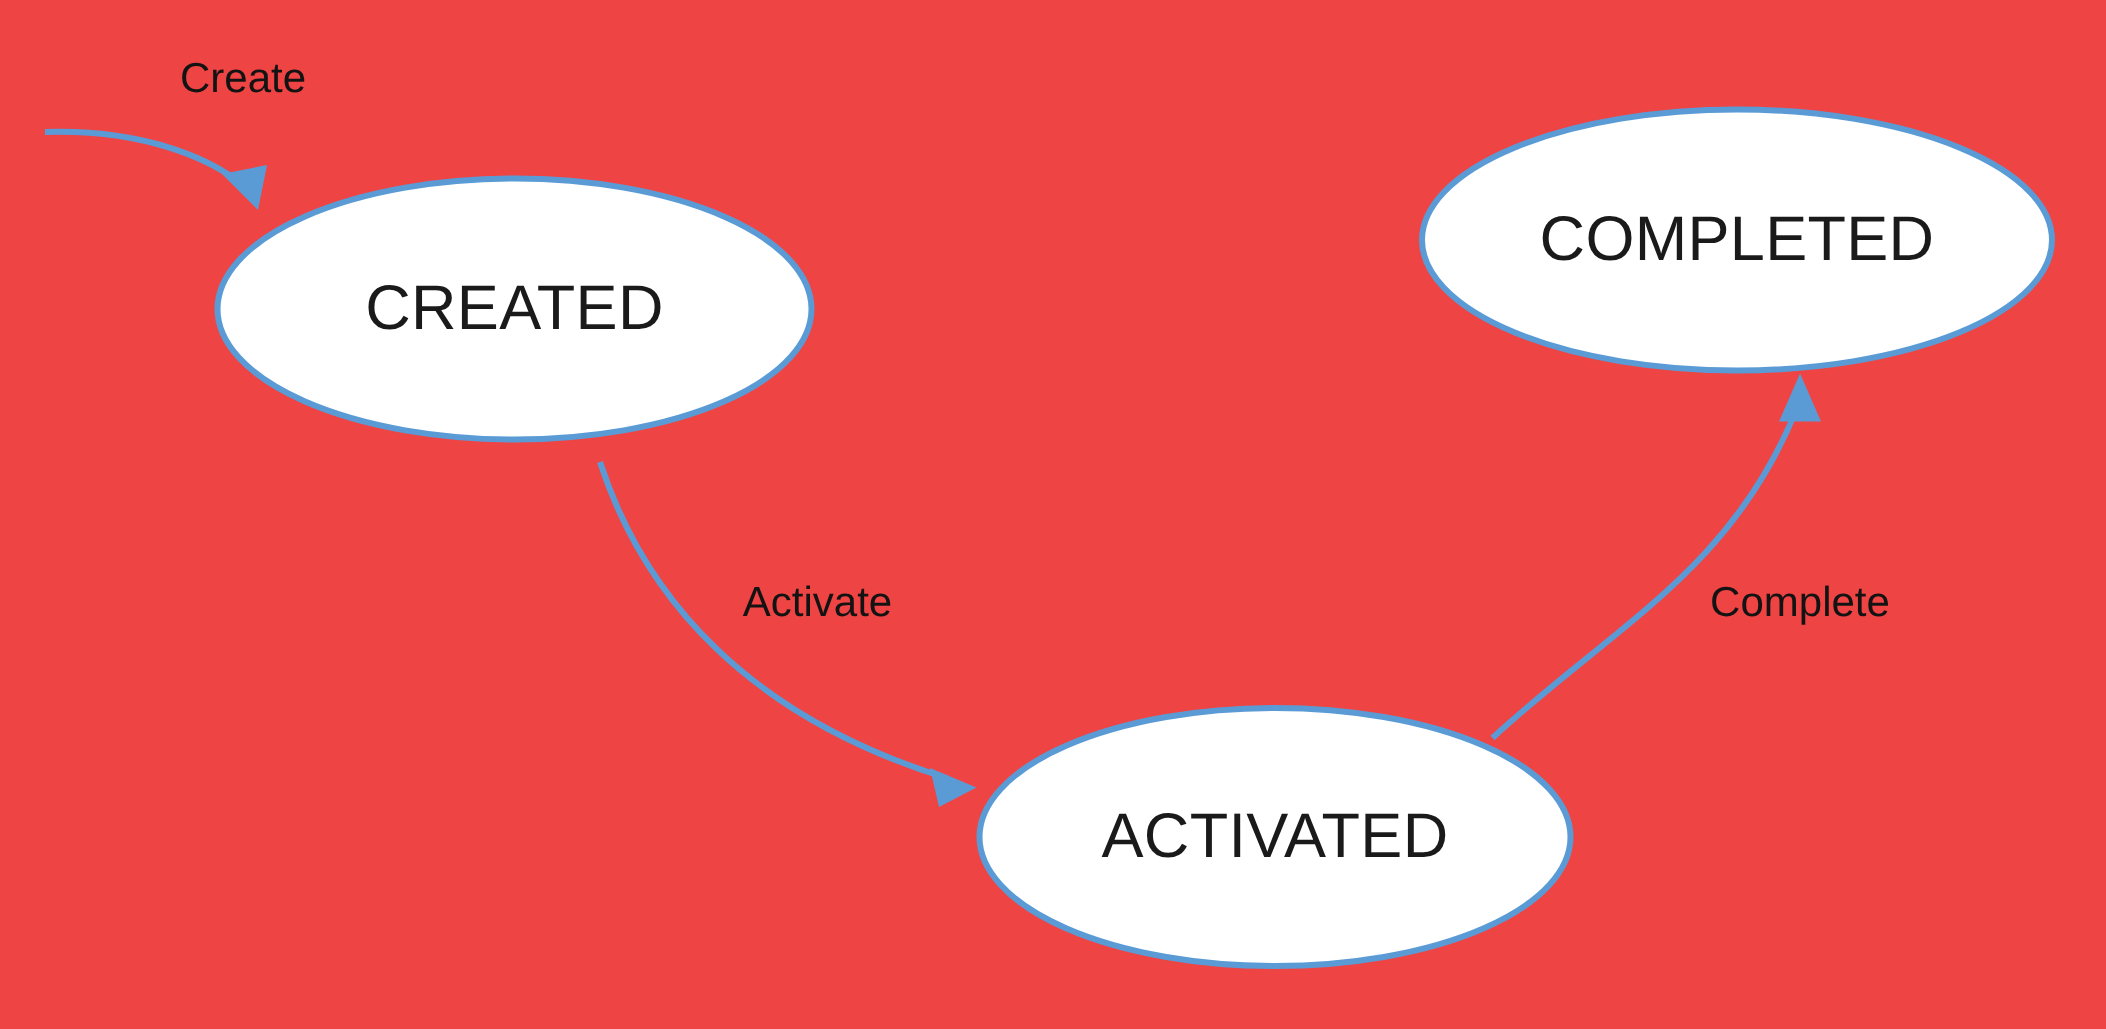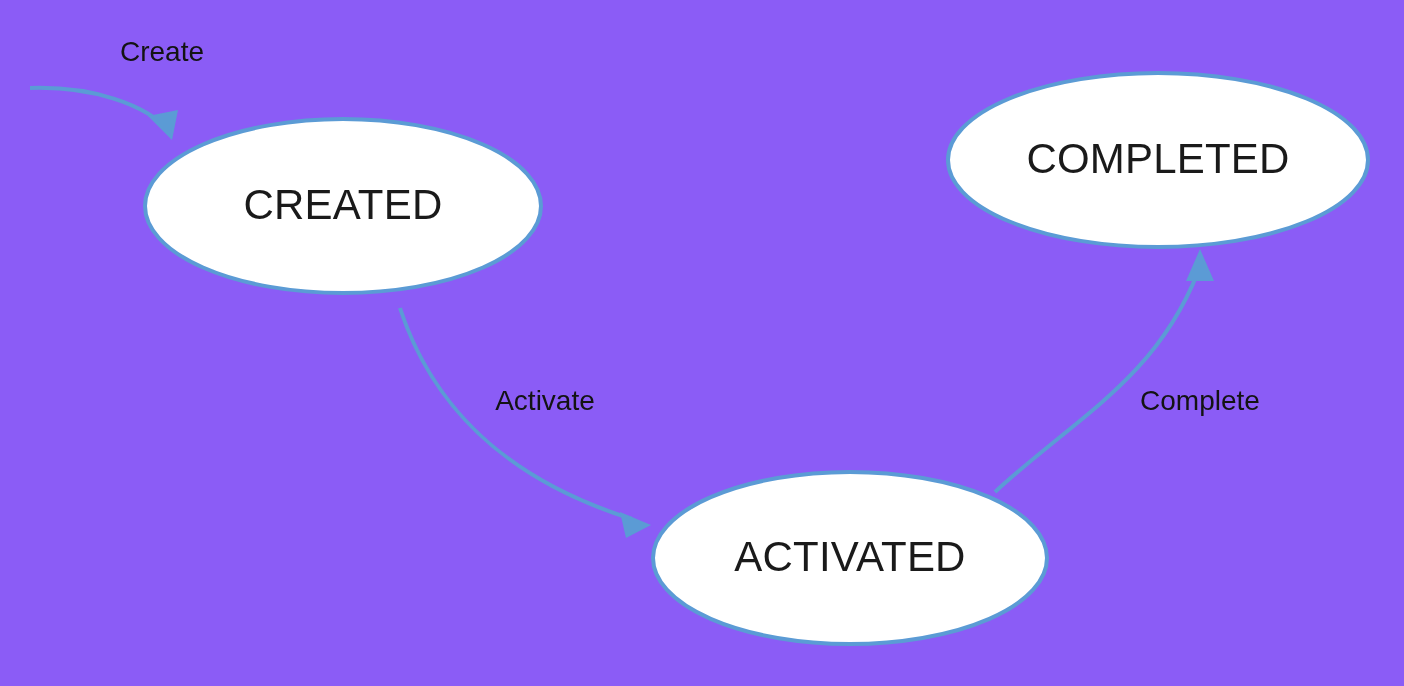--- a/index.html
+++ b/index.html
@@ -49,21 +49,21 @@
     stroke-linecap: butt;
     stroke-linejoin: round;
   }
   .arrow-head {
     stroke: none;
   }
 </style>
 </head>
 <body>
 
-<div id="diagram-canvas" style="width: 1404px; height: 686px; background: #8b5cf6;">
+<div id="diagram-canvas" style="width: 1404px; height: 686px; background: #ef4444;">
   <svg id="diagram-svg" viewBox="0 0 1404 686" xmlns="http://www.w3.org/2000/svg">
 
     <g>
       <path class="edge-path" d="M 30 88 C 92 86 146 104 172 133" stroke="#5b9bd5" stroke-width="4"></path>
       <polygon class="arrow-head" points="172,140 148,116 178,110" fill="#5b9bd5"></polygon>
       <text class="edge-label" y="54" x="162" fill="#131313" font-size="28">Create</text>
     </g>
 
     <g>
       <path class="edge-path" d="M 400 308 C 430 400 500 478 632 519" stroke="#5b9bd5" stroke-width="4"></path>

